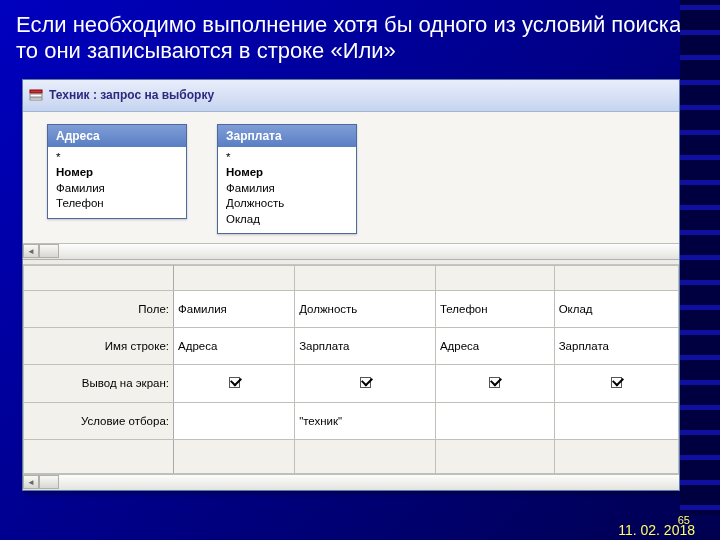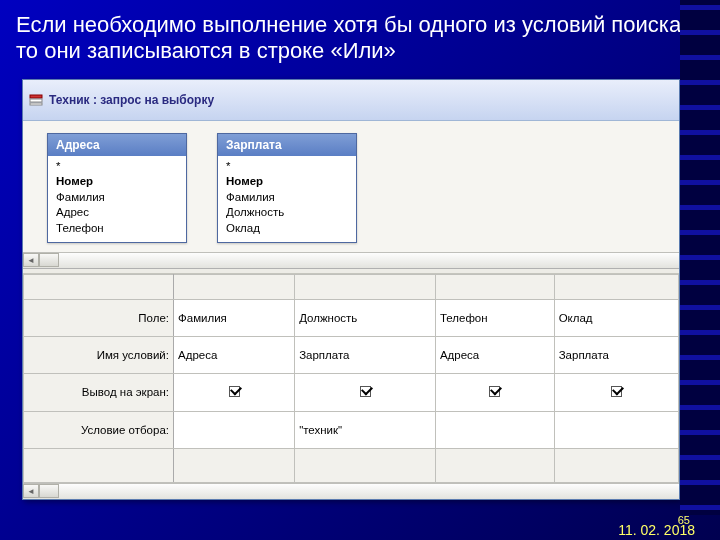--- a/index.html
+++ b/index.html
@@ -19,21 +19,21 @@
     padding: 12px 30px 8px 16px;
     font-weight: 400;
   }
   .window {
     margin: 6px 40px 0 22px;
     background: #f0f0eb;
     border: 1px solid #5a7bb0;
     box-shadow: 2px 2px 6px rgba(0,0,0,.4);
   }
   .titlebar {
-    height: 41px;
+    height: 32px;
     background: linear-gradient(180deg, #e9eefb 0%, #c6d4f0 100%);
     display: flex; align-items: center;
     border-bottom: 1px solid #9fb6d6;
     padding: 0 6px;
   }
   .titlebar .tb-icon {
     width: 14px; height: 14px; margin-right: 6px;
     display: inline-flex; align-items: center; justify-content: center;
   }
   .titlebar .tb-text { font-size: 12px; font-weight: bold; color: #2a2a80; }
@@ -129,21 +129,20 @@
     <span class="tb-text">Техник : запрос на выборку</span>
   </div>
 
   <div class="upper-pane">
     <div class="table-box tb1">
       <div class="thdr">Адреса</div>
       <div class="tbody">
         <div>*</div>
         <div class="bold">Номер</div>
         <div>Фамилия</div>
-        <div>Адрес</div>
         <div>Телефон</div>
       </div>
     </div>
     <div class="table-box tb2">
       <div class="thdr">Зарплата</div>
       <div class="tbody">
         <div>*</div>
         <div class="bold">Номер</div>
         <div>Фамилия</div>
         <div>Должность</div>
@@ -169,21 +168,21 @@
         <td class="colhdr"></td>
       </tr>
       <tr>
         <td class="rowhdr">Поле:</td>
         <td>Фамилия</td>
         <td>Должность</td>
         <td>Телефон</td>
         <td>Оклад</td>
       </tr>
       <tr>
-        <td class="rowhdr">Имя условий:</td>
+        <td class="rowhdr">Имя строке:</td>
         <td>Адреса</td>
         <td>Зарплата</td>
         <td>Адреса</td>
         <td>Зарплата</td>
       </tr>
       <tr>
         <td class="rowhdr">Вывод на экран:</td>
         <td class="check"><span class="chk on"></span></td>
         <td class="check"><span class="chk on"></span></td>
         <td class="check"><span class="chk on"></span></td>

